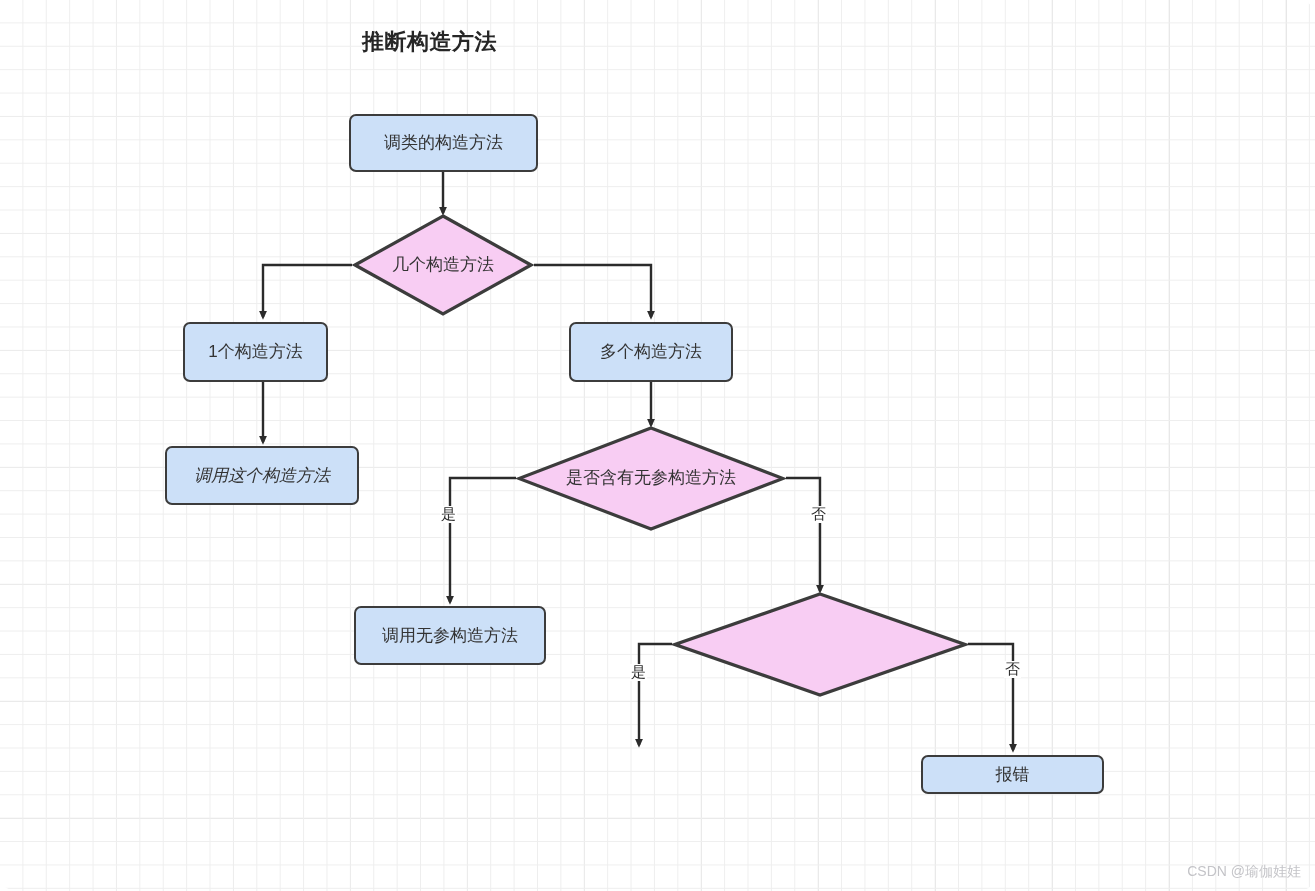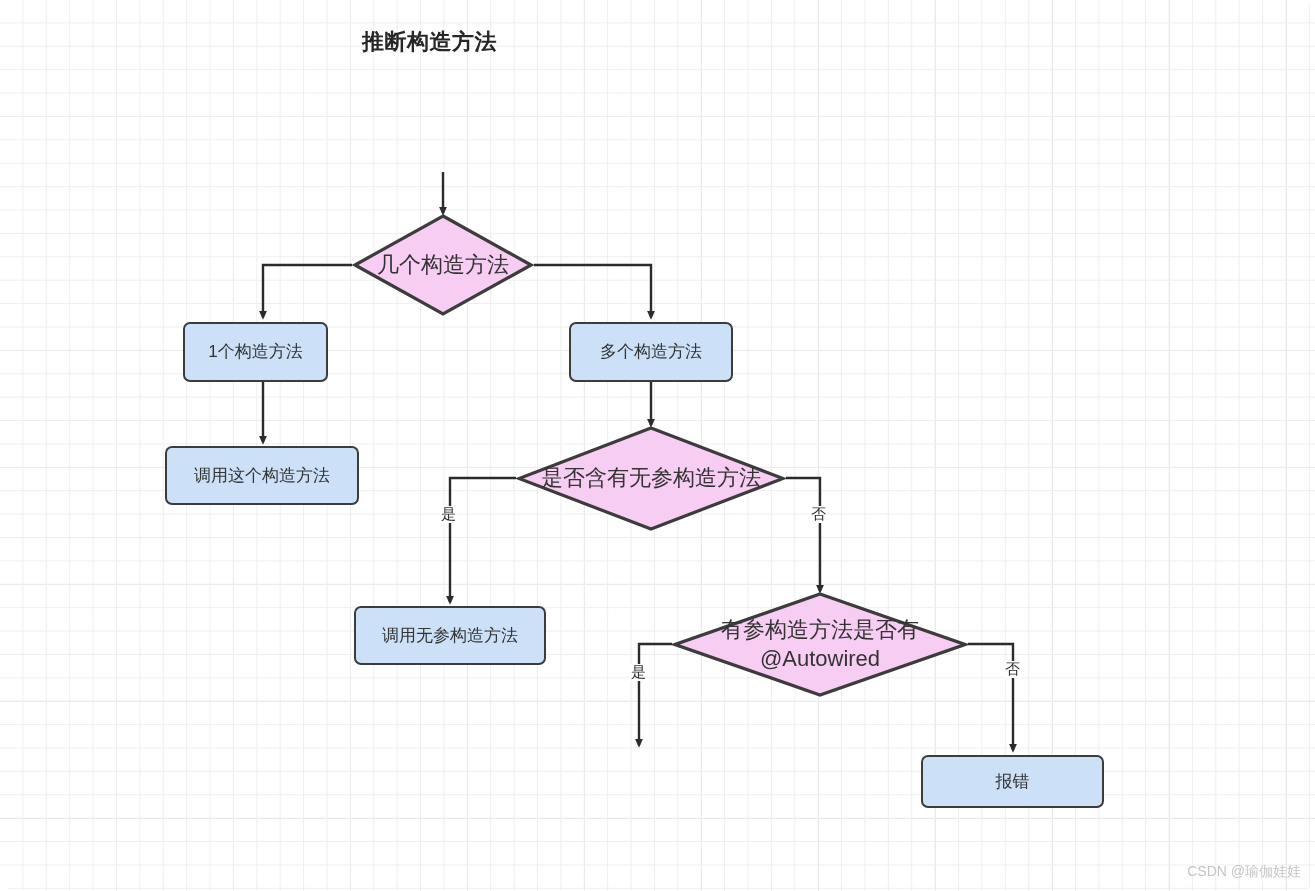--- a/index.html
+++ b/index.html
@@ -76,21 +76,21 @@
     left: 0;
     top: 0;
     width: 100%;
     height: 100%;
   }
   .diamond-label {
     position: relative;
     z-index: 2;
     text-align: center;
     color: #333333;
-    font-size: 22px;
+    font-size: 17px;
     line-height: 1.3;
     white-space: pre-line;
   }
   .edge-label {
     position: absolute;
     font-size: 15px;
     color: #2b2b2b;
     background-color: #ffffff;
     padding: 0 1px;
     line-height: 1.1;
@@ -132,39 +132,42 @@
       <path d="M516,478 L450,478 L450,602" marker-end="url(#arrow)"></path>
 
       <path d="M786,478 L820,478 L820,591" marker-end="url(#arrow)"></path>
 
       <path d="M672,644 L639,644 L639,745" marker-end="url(#arrow)"></path>
 
       <path d="M968,644 L1013,644 L1013,750" marker-end="url(#arrow)"></path>
     </g>
   </svg>
 
+  <div class="node rect" style="left:349px; top:114px; width:189px; height:58px;">
+    <span>调类的构造方法</span>
+  </div>
 
   <div class="node rect" style="left:183px; top:322px; width:145px; height:60px;">
     <span>1个构造方法</span>
   </div>
 
   <div class="node rect" style="left:569px; top:322px; width:164px; height:60px;">
     <span>多个构造方法</span>
   </div>
 
-  <div class="node rect" style="left:165px; top:446px; width:194px; height:59px;">
+  <div class="node rect" style="left:165px; top:446px; width:194px; height:59px;font-style:italic;">
     <span>调用这个构造方法</span>
   </div>
 
   <div class="node rect" style="left:354px; top:606px; width:192px; height:59px;">
     <span>调用无参构造方法</span>
   </div>
 
 
-  <div class="node rect" style="left:921px; top:755px; width:183px; height:53px;">
+  <div class="node rect" style="left:921px; top:755px; width:183px; height:39px;">
     <span>报错</span>
   </div>
 
   <div class="diamond-wrap" style="left:352px; top:213px; width:182px; height:104px;">
     <svg class="diamond-shape" viewBox="0 0 182 104" preserveAspectRatio="none">
       <polygon points="91,3 179,52 91,101 3,52" fill="#f8cdf3" stroke="#3c3c3c" stroke-width="3.2" stroke-linejoin="miter"></polygon>
     </svg>
     <span class="diamond-label">几个构造方法</span>
   </div>
 
@@ -172,22 +175,20 @@
     <svg class="diamond-shape" viewBox="0 0 270 107" preserveAspectRatio="none">
       <polygon points="135,3 267,53.5 135,104 3,53.5" fill="#f8cdf3" stroke="#3c3c3c" stroke-width="3.2" stroke-linejoin="miter"></polygon>
     </svg>
     <span class="diamond-label">是否含有无参构造方法</span>
   </div>
 
   <div class="diamond-wrap" style="left:672px; top:591px; width:296px; height:107px;">
     <svg class="diamond-shape" viewBox="0 0 296 107" preserveAspectRatio="none">
       <polygon points="148,3 293,53.5 148,104 3,53.5" fill="#f8cdf3" stroke="#3c3c3c" stroke-width="3.2" stroke-linejoin="miter"></polygon>
     </svg>
-    <span class="diamond-label">有参构造方法是否有
-@Autowired</span>
   </div>
 
   <div class="edge-label" style="left:440px; top:506px;">是</div>
 
   <div class="edge-label" style="left:810px; top:506px;">否</div>
 
   <div class="edge-label" style="left:630px; top:664px;">是</div>
 
   <div class="edge-label" style="left:1004px; top:661px;">否</div>
 

